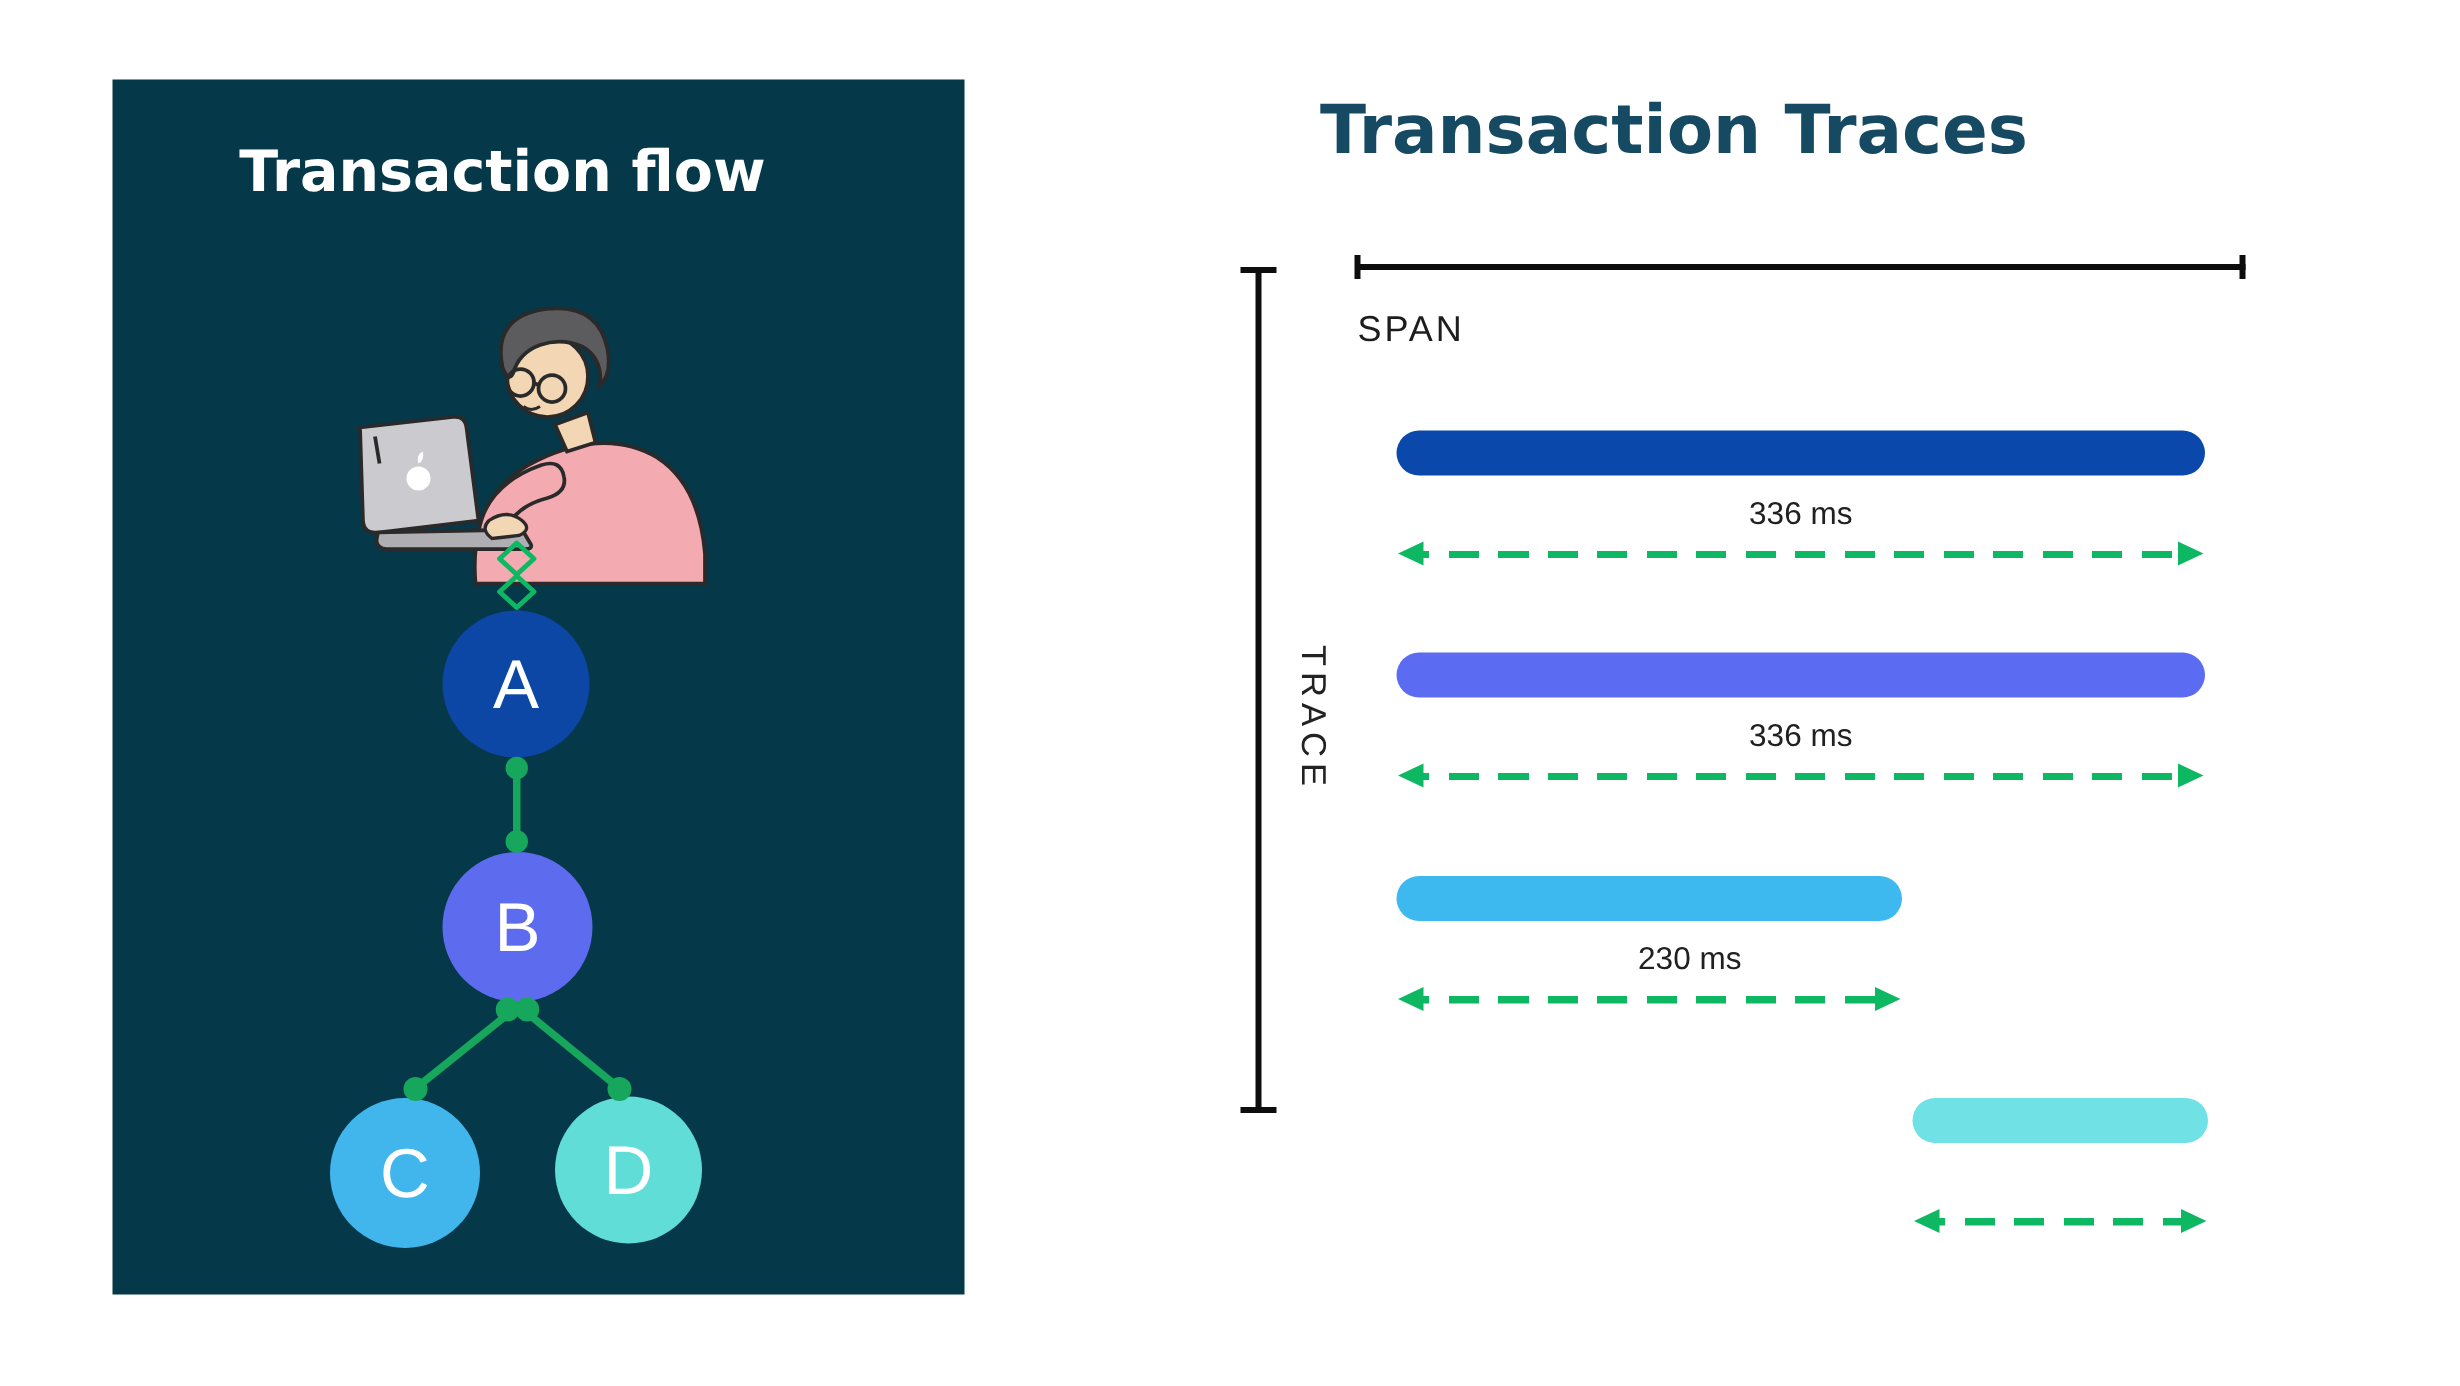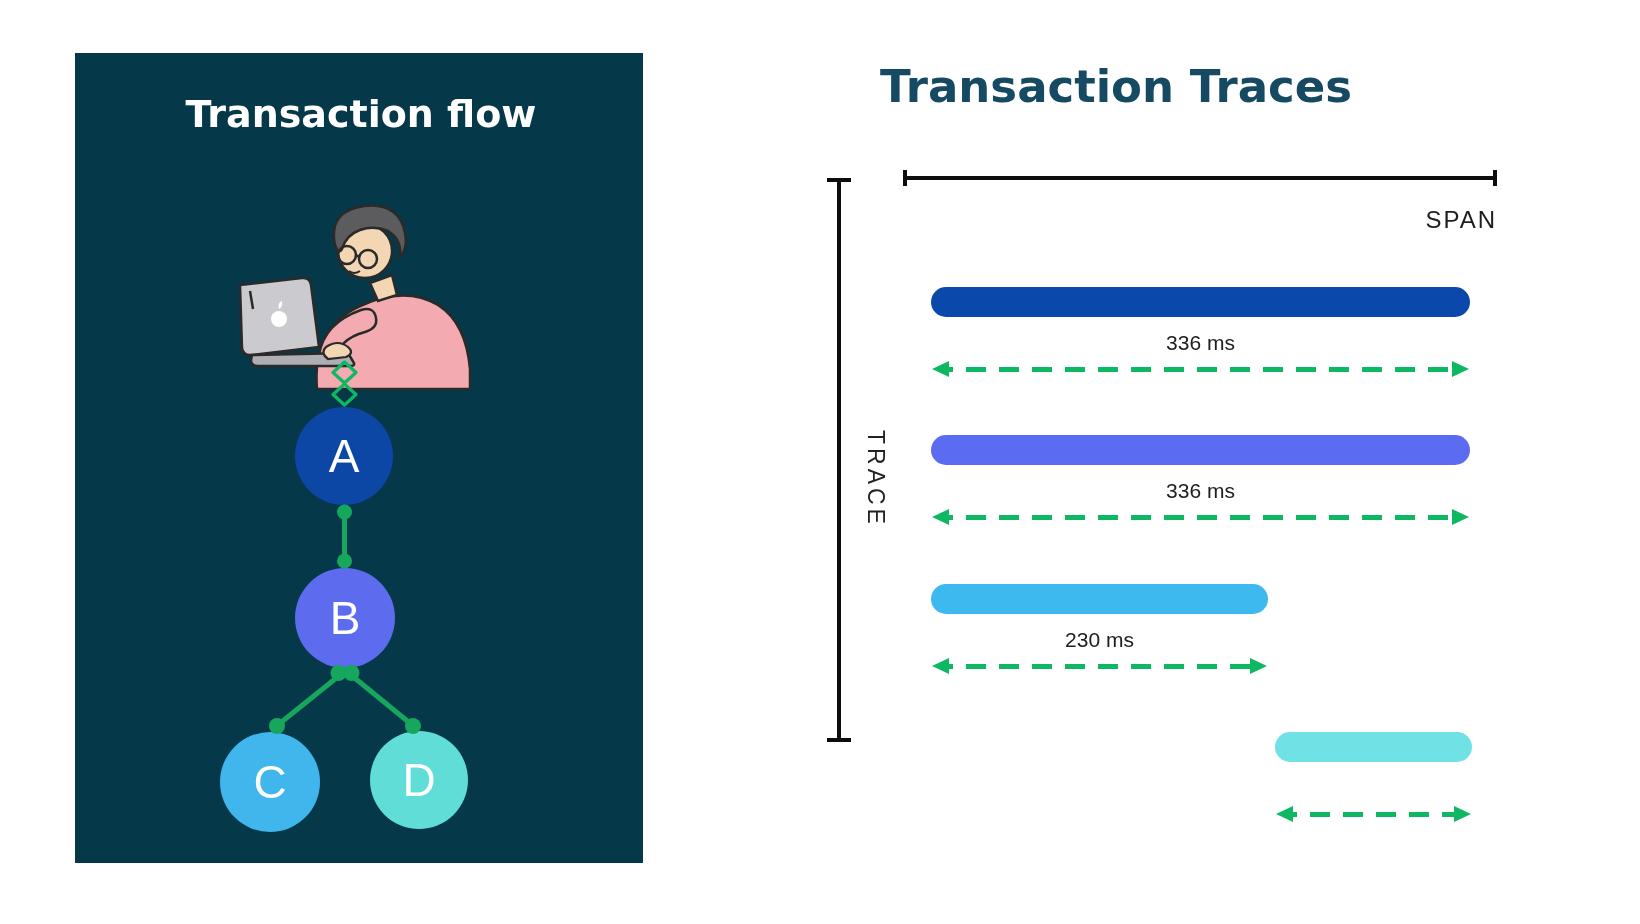--- a/index.html
+++ b/index.html
@@ -2,36 +2,36 @@
 <html><head>
 <meta charset="utf-8">
 <style>
   html,body{margin:0;padding:0;background:#ffffff;}
   #stage{position:relative;width:1640px;height:924px;background:#ffffff;overflow:hidden;
          font-family:"Liberation Sans",sans-serif;}
 
   
   .panel-left{position:absolute;left:75px;top:53px;width:568px;height:810px;background:#053848;}
   .left-title{position:absolute;left:75px;top:92px;width:520px;text-align:center;
-              font-family:"DejaVu Sans",sans-serif;font-weight:bold;font-size:38px;color:#ffffff;padding-left:26px;}
+              font-family:"DejaVu Sans",sans-serif;font-weight:bold;font-size:38px;color:#ffffff;}
   .node{position:absolute;border-radius:50%;display:flex;align-items:center;justify-content:center;
         color:#ffffff;font-size:46px;font-family:"Liberation Sans",sans-serif;font-weight:400;}
   .node-a{left:295px;top:407px;width:98px;height:98px;}
   .node-b{left:295px;top:568px;width:100px;height:100px;}
   .node-c{left:220px;top:732px;width:100px;height:100px;}
   .node-d{left:370px;top:731px;width:98px;height:98px;}
   .overlay-svg{position:absolute;left:0;top:0;pointer-events:none;}
 
   
   .right-title{position:absolute;left:880px;top:60px;width:560px;text-align:left;
                font-family:"DejaVu Sans",sans-serif;font-weight:bold;font-size:45px;color:#164a63;}
   .bracket-h{position:absolute;left:905px;top:176px;width:592px;height:4px;background:#0d0d0d;}
   .tick-v{position:absolute;width:4px;height:16px;background:#0d0d0d;top:170px;}
   .tick-v.left{left:903px;} .tick-v.right{left:1493px;}
-  .span-label{position:absolute;left:905px;top:206px;width:592px;text-align:right;
+  .span-label{position:absolute;left:905px;top:206px;width:592px;text-align:left;
               font-size:24px;letter-spacing:2px;color:#1d1d1d;}
   .bracket-v{position:absolute;left:837px;top:180px;width:4px;height:560px;background:#0d0d0d;}
   .tick-h{position:absolute;left:827px;width:24px;height:4px;background:#0d0d0d;}
   .tick-h.top{top:178px;} .tick-h.bottom{top:738px;}
   .trace-label{position:absolute;left:862px;top:430px;writing-mode:vertical-rl;
                font-size:23px;letter-spacing:4px;color:#222222;}
 
   .span-bar{position:absolute;height:30px;border-radius:15px;}
   .dur-label{position:absolute;height:32px;text-align:center;font-size:21px;color:#202020;}
   .dim-arrow{position:absolute;height:5px;box-sizing:border-box;padding:0 14px;
@@ -125,19 +125,19 @@
 
   <div class="span-bar" style="left: 931px; top: 287px; width: 539px; background: rgb(11, 72, 171);"></div>
   <div class="dur-label" style="left: 931px; width: 539px; top: 331px;">336 ms</div>
   <div class="dim-arrow" style="left: 933px; width: 535px; top: 367px;"></div>
 
   <div class="span-bar" style="left: 931px; top: 435px; width: 539px; background: rgb(91, 108, 242);"></div>
   <div class="dur-label" style="left: 931px; width: 539px; top: 479px;">336 ms</div>
   <div class="dim-arrow" style="left: 933px; width: 535px; top: 515px;"></div>
 
   <div class="span-bar" style="left: 931px; top: 584px; width: 337px; background: rgb(61, 185, 240);"></div>
-  <div class="dur-label" style="left: 931px; width: 337px; top: 628px;">230 ms</div>
+  <div class="dur-label" style="left: 958px; width: 337px; top: 628px;">230 ms</div>
   <div class="dim-arrow" style="left: 933px; width: 333px; top: 664px;"></div>
 
   <div class="span-bar" style="left: 1275px; top: 732px; width: 197px; background: rgb(112, 225, 228);"></div>
   <div class="dim-arrow" style="left: 1277px; width: 193px; top: 812px;"></div>
 
 </div>
 
 </body></html>

